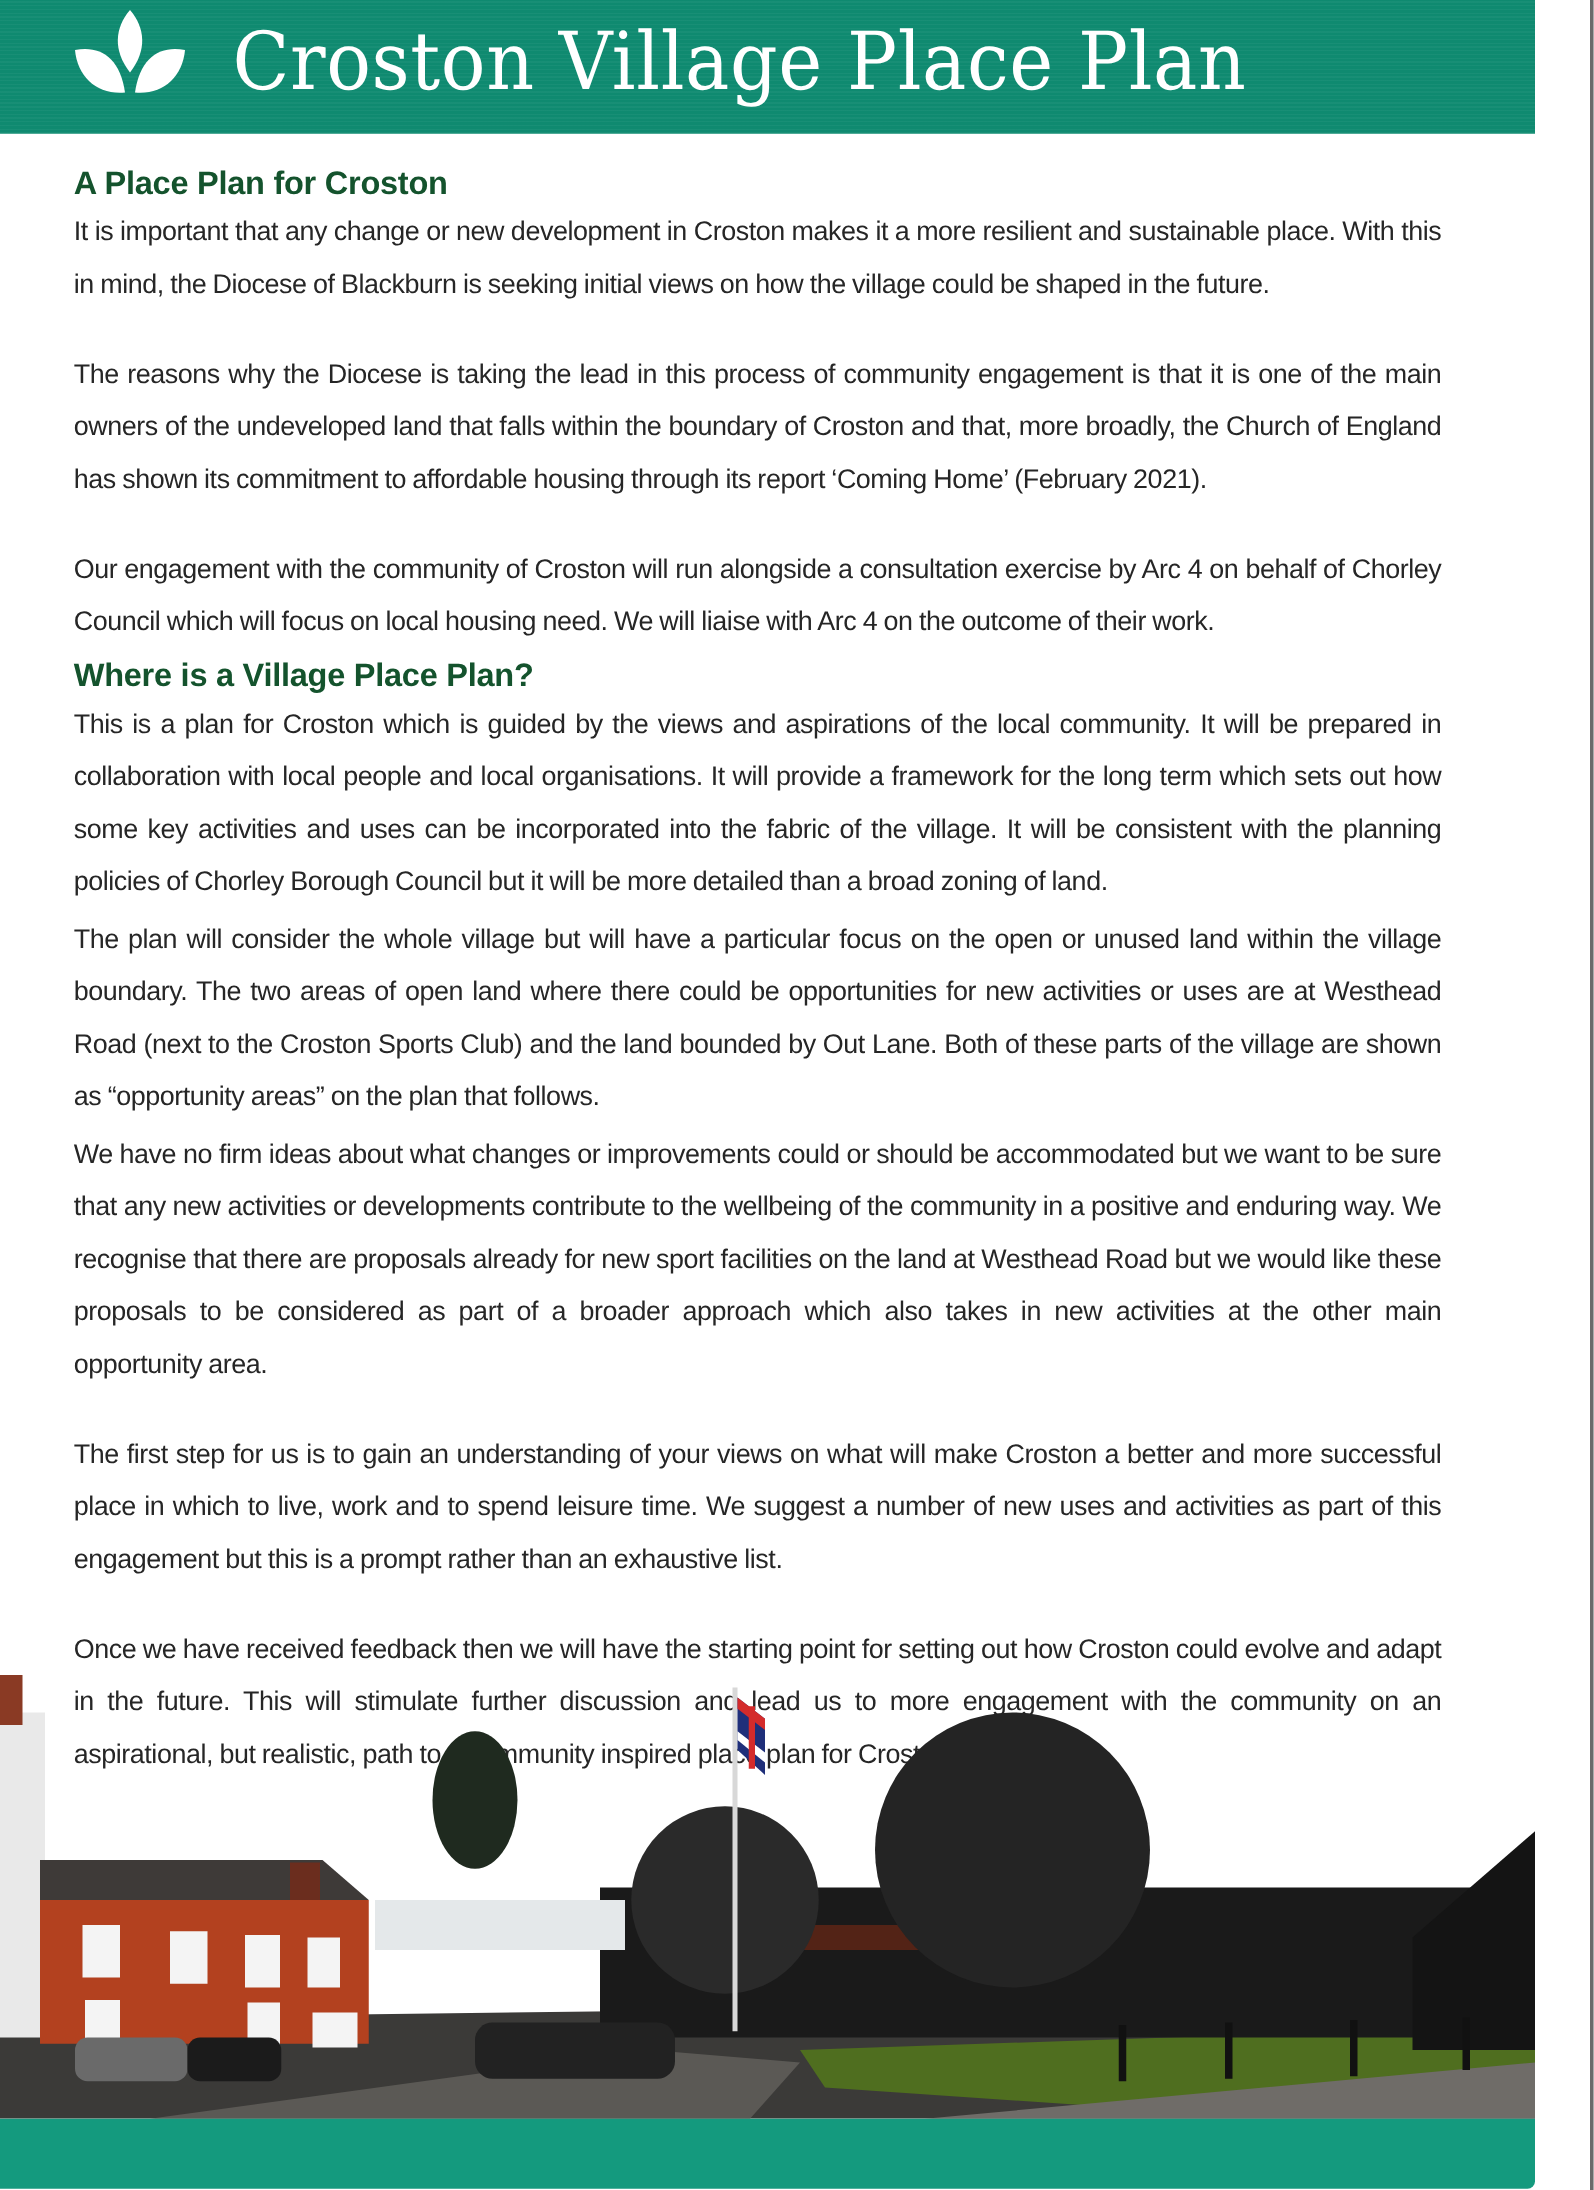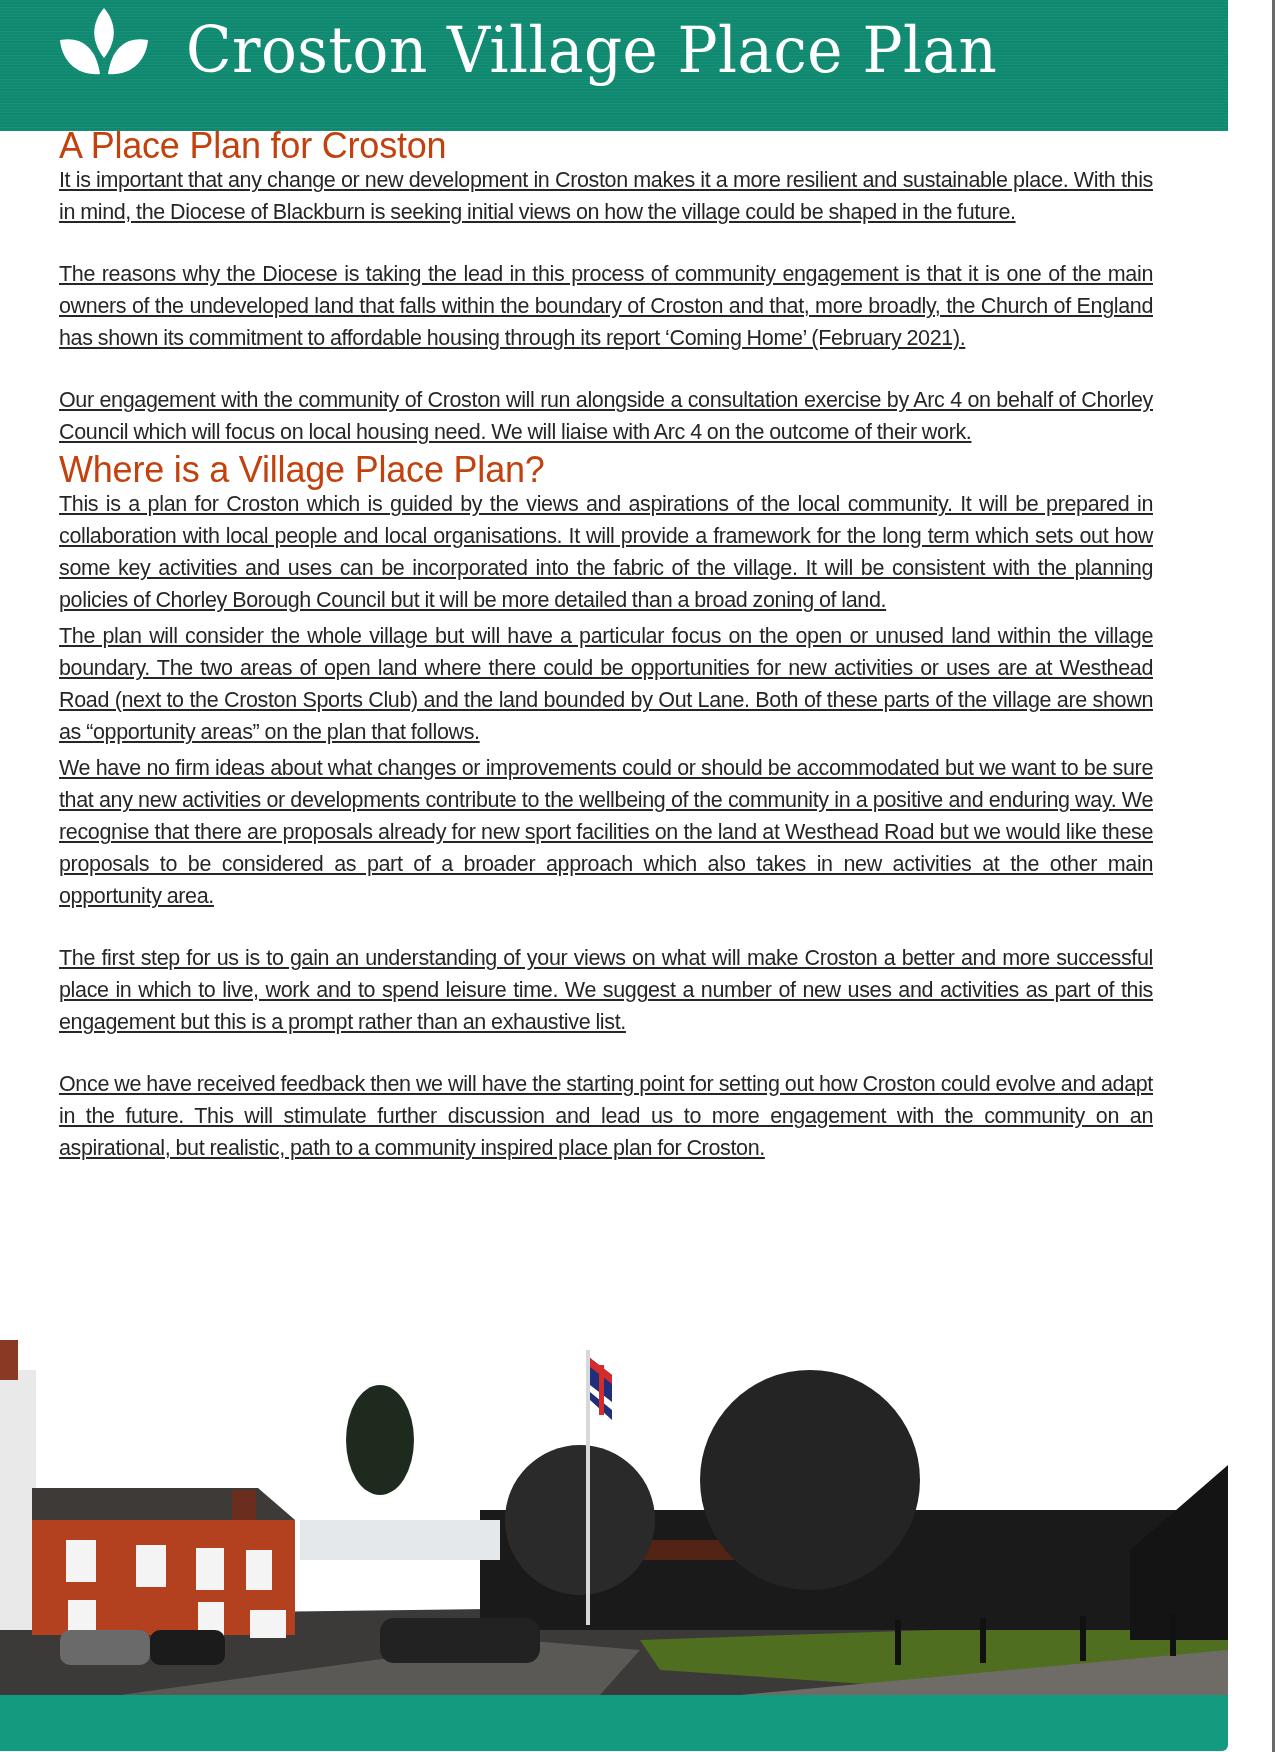--- a/index.html
+++ b/index.html
@@ -2,39 +2,39 @@
 <html><head>
 <meta charset="utf-8">
 <style>
   html, body { margin:0; padding:0; }
   body {
     width:1275px; height:1752px; background:#ffffff; position:relative; overflow:hidden;
     font-family:"Liberation Sans", sans-serif; color:#1f1f1f;
   }
   .page-edge { position:absolute; right:0; top:0; width:3px; height:1752px; background:#6a6a6a; }
   .header-band {
-    position:absolute; left:0; top:0; width:1228px; height:131px;
+    position:absolute; left:0; top:0; width:1228px; height:107px;
     background:#0f8a70;
     background-image: repeating-linear-gradient(0deg, rgba(255,255,255,0.04) 0px, rgba(255,255,255,0.04) 1px, transparent 1px, transparent 3px);
   }
   .logo { position:absolute; left:56px; top:6px; width:96px; height:76px; }
   .title {
     position:absolute; left:186px; top:6px; margin:0;
     font-family:"DejaVu Serif", serif; font-weight:normal; font-size:64px; color:#ffffff;
     letter-spacing:0.5px; line-height:88px; white-space:nowrap;
     transform:scaleX(0.93); transform-origin:left center;
   }
   .content { position:absolute; left:59px; top:128px; width:1094px; }
   h2 {
-    margin:0; font-family:"Liberation Sans", sans-serif; font-weight:normal; font-size:36px; color:#c2410c;
+    margin:0; font-family:"Liberation Sans", sans-serif; font-weight:bold; font-size:26px; color:#14532d;
     line-height:36px; letter-spacing:-0.2px;
   }
   p {
-    margin:0; font-size:21.5px; line-height:32px; color:#262626; text-align:justify;
-    letter-spacing:-0.35px; word-spacing:-0.5px;text-decoration:underline;
+    margin:0; font-size:21.5px; line-height:42px; color:#262626; text-align:justify;
+    letter-spacing:-0.35px; word-spacing:-0.5px;
   }
   .gap { height:30px; }
   .sec-gap { height:4px; }
   .photo { position:absolute; left:0; top:1340px; width:1228px; height:355px; }
   .footer-band { position:absolute; left:0; top:1695px; width:1228px; height:56px; background:#149a7e; border-bottom-right-radius:6px; }
 </style>
 </head>
 <body>
 
 <div class="page-edge"></div>

